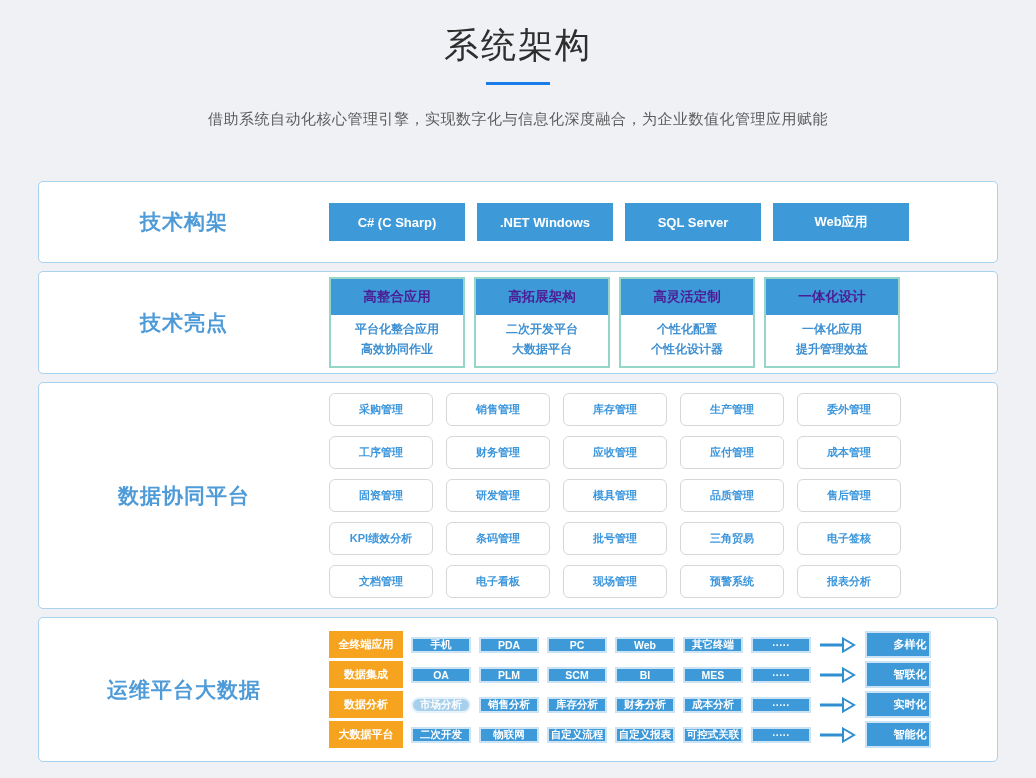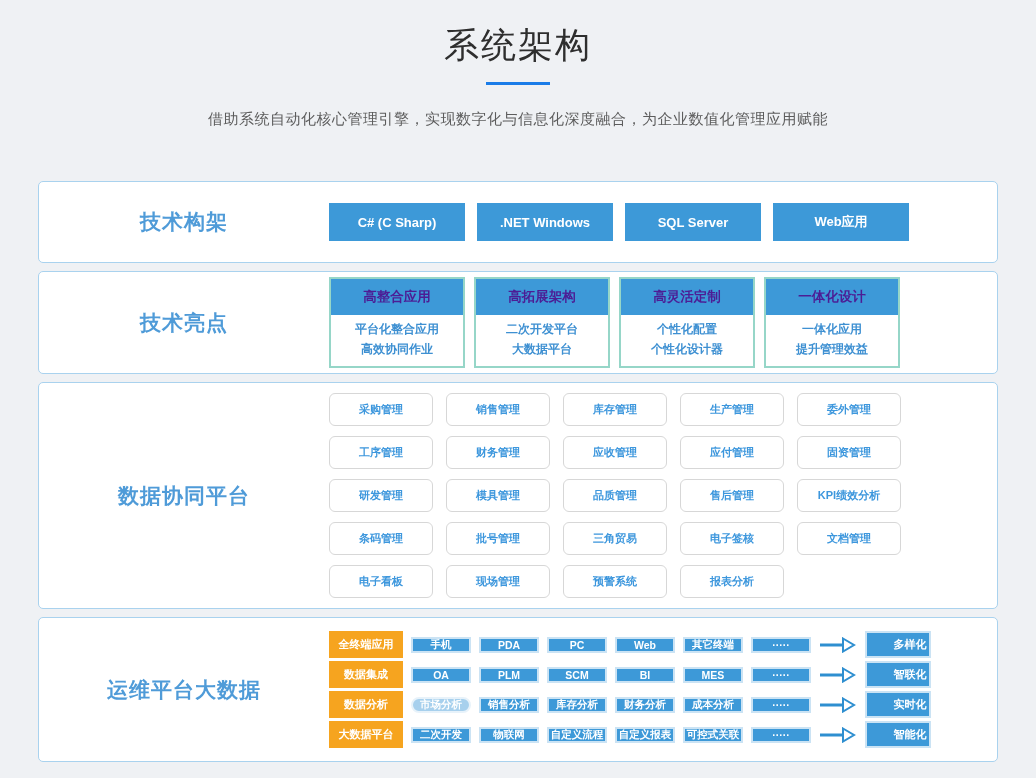--- a/index.html
+++ b/index.html
@@ -136,20 +136,21 @@
     <div class="dp-content" id="dp-grid">
         <div class="dp-btn">采购管理</div>
         <div class="dp-btn">销售管理</div>
         <div class="dp-btn">库存管理</div>
         <div class="dp-btn">生产管理</div>
         <div class="dp-btn">委外管理</div>
         <div class="dp-btn">工序管理</div>
         <div class="dp-btn">财务管理</div>
         <div class="dp-btn">应收管理</div>
         <div class="dp-btn">应付管理</div>
+        <div class="dp-btn">成本管理</div>
         <div class="dp-btn">固资管理</div>
         <div class="dp-btn">研发管理</div>
         <div class="dp-btn">模具管理</div>
         <div class="dp-btn">品质管理</div>
         <div class="dp-btn">售后管理</div>
         <div class="dp-btn">KPI绩效分析</div>
         <div class="dp-btn">条码管理</div>
         <div class="dp-btn">批号管理</div>
         <div class="dp-btn">三角贸易</div>
         <div class="dp-btn">电子签核</div>

